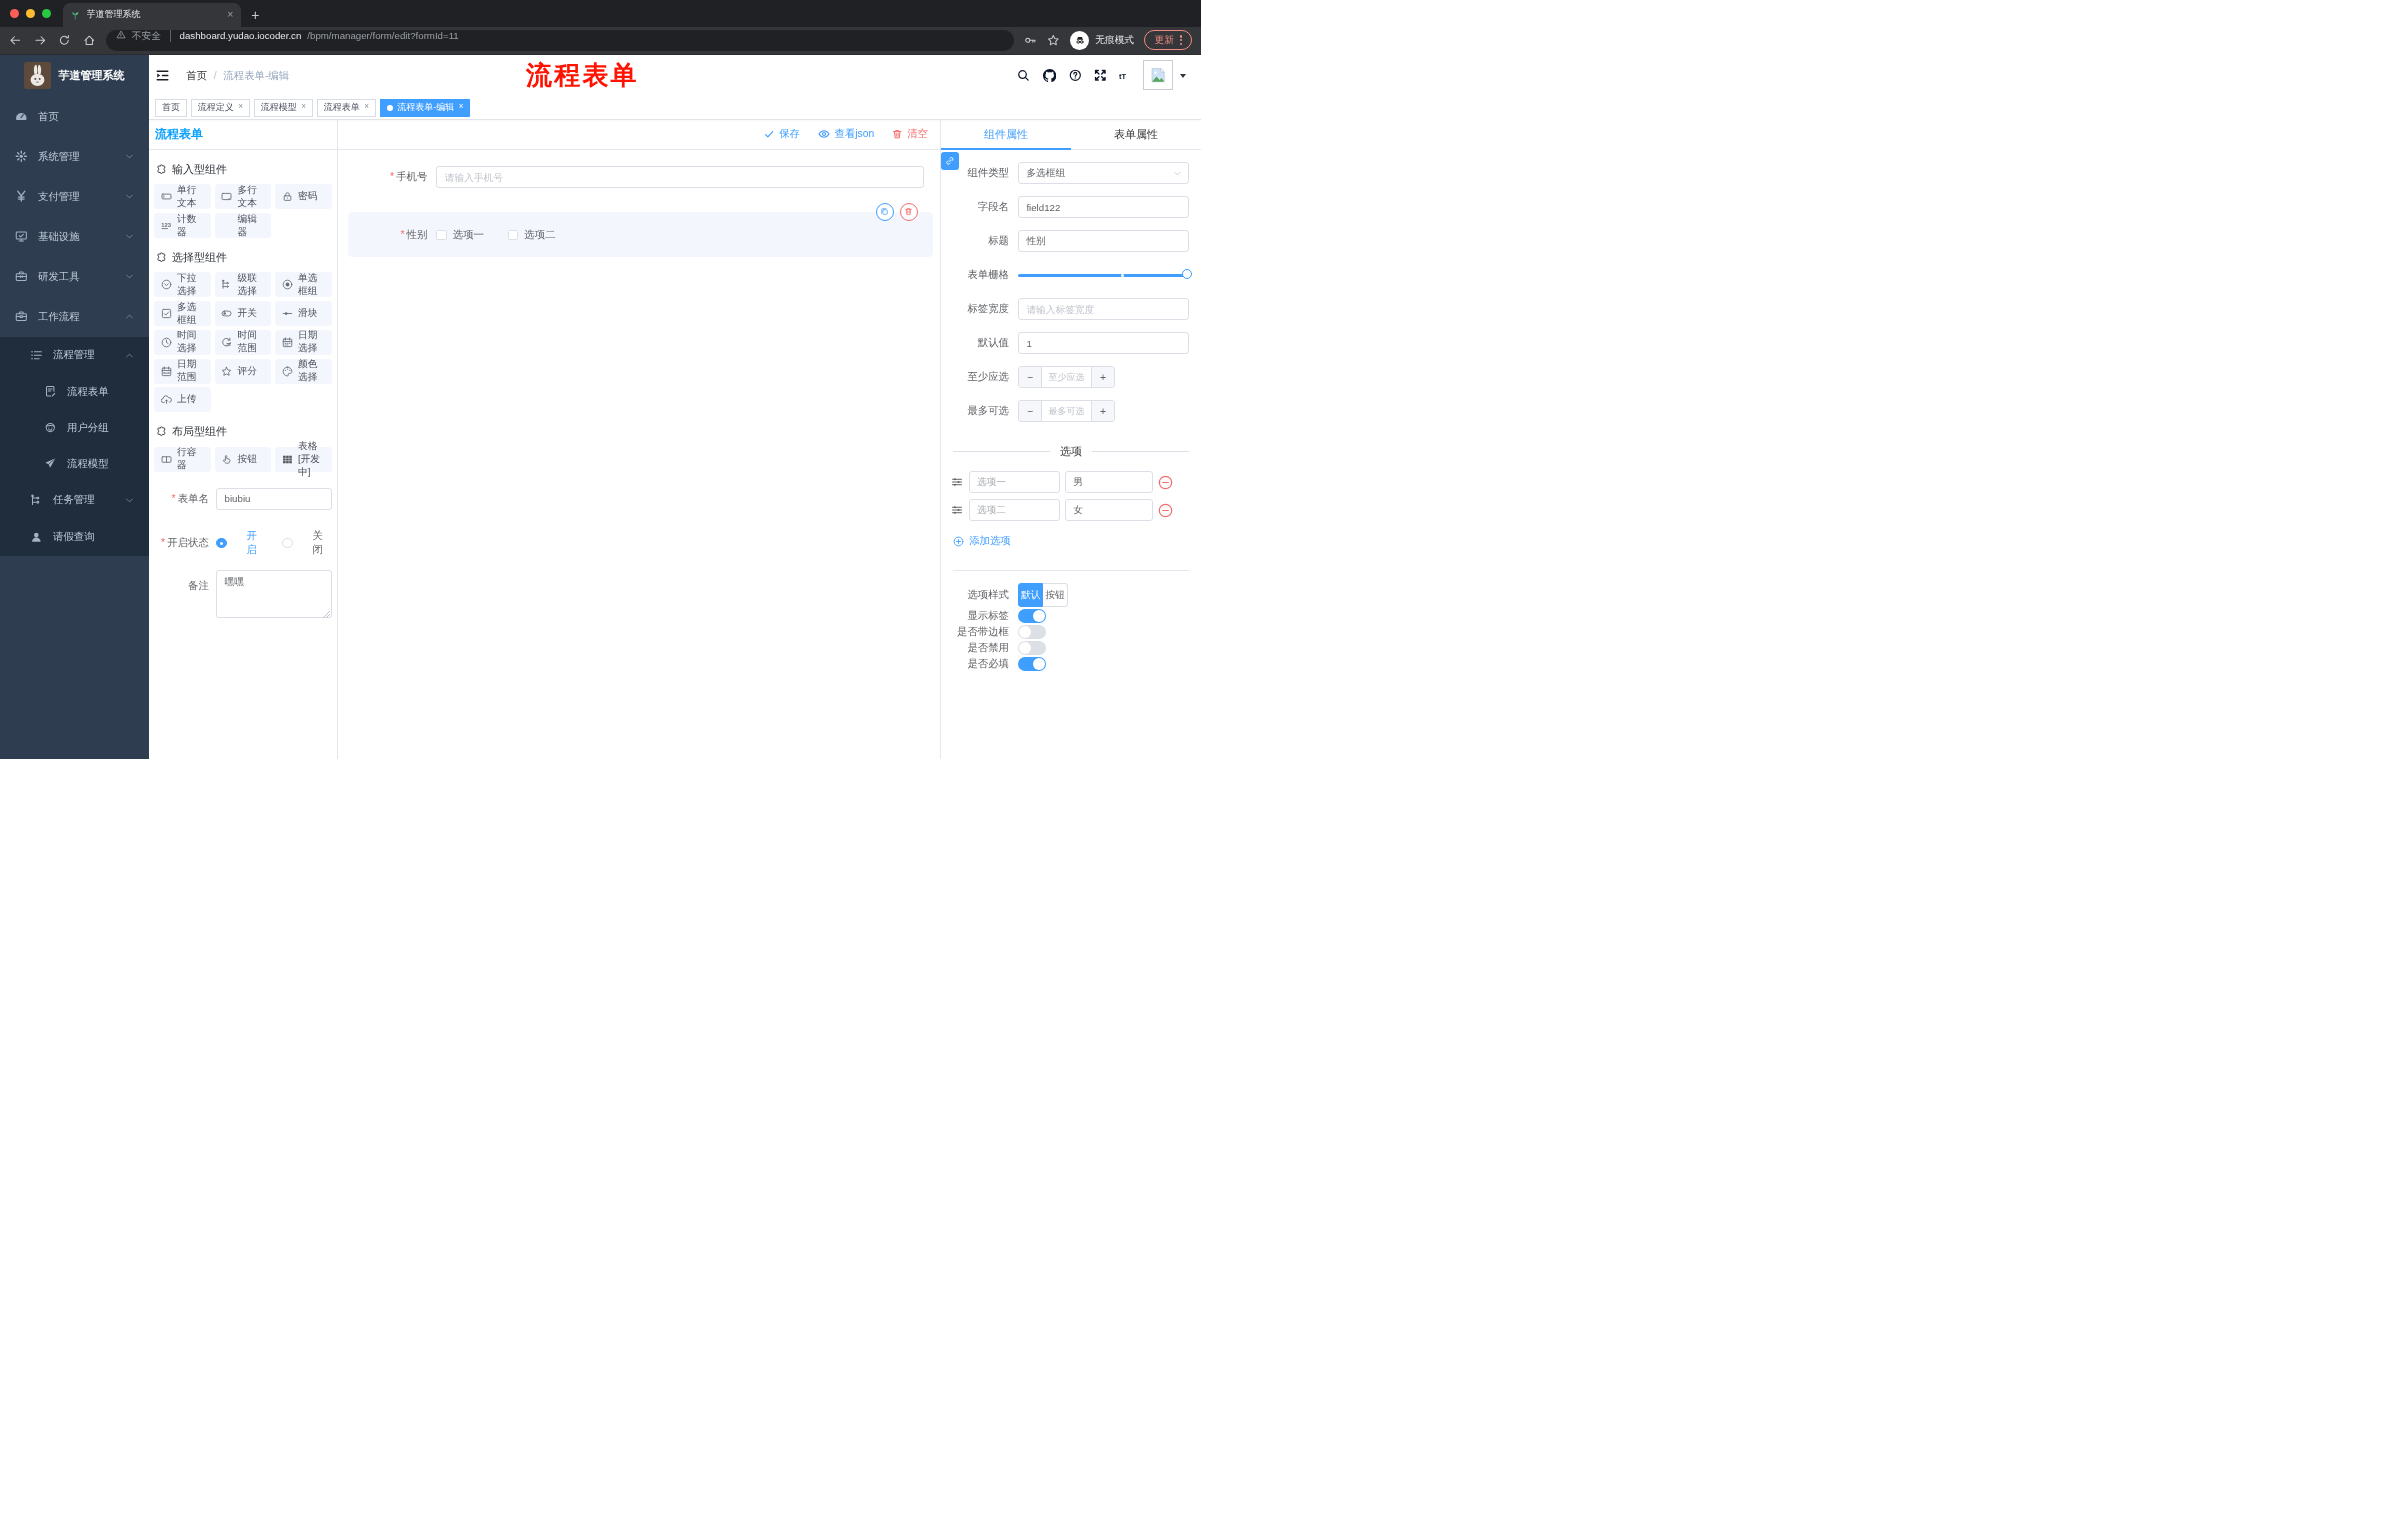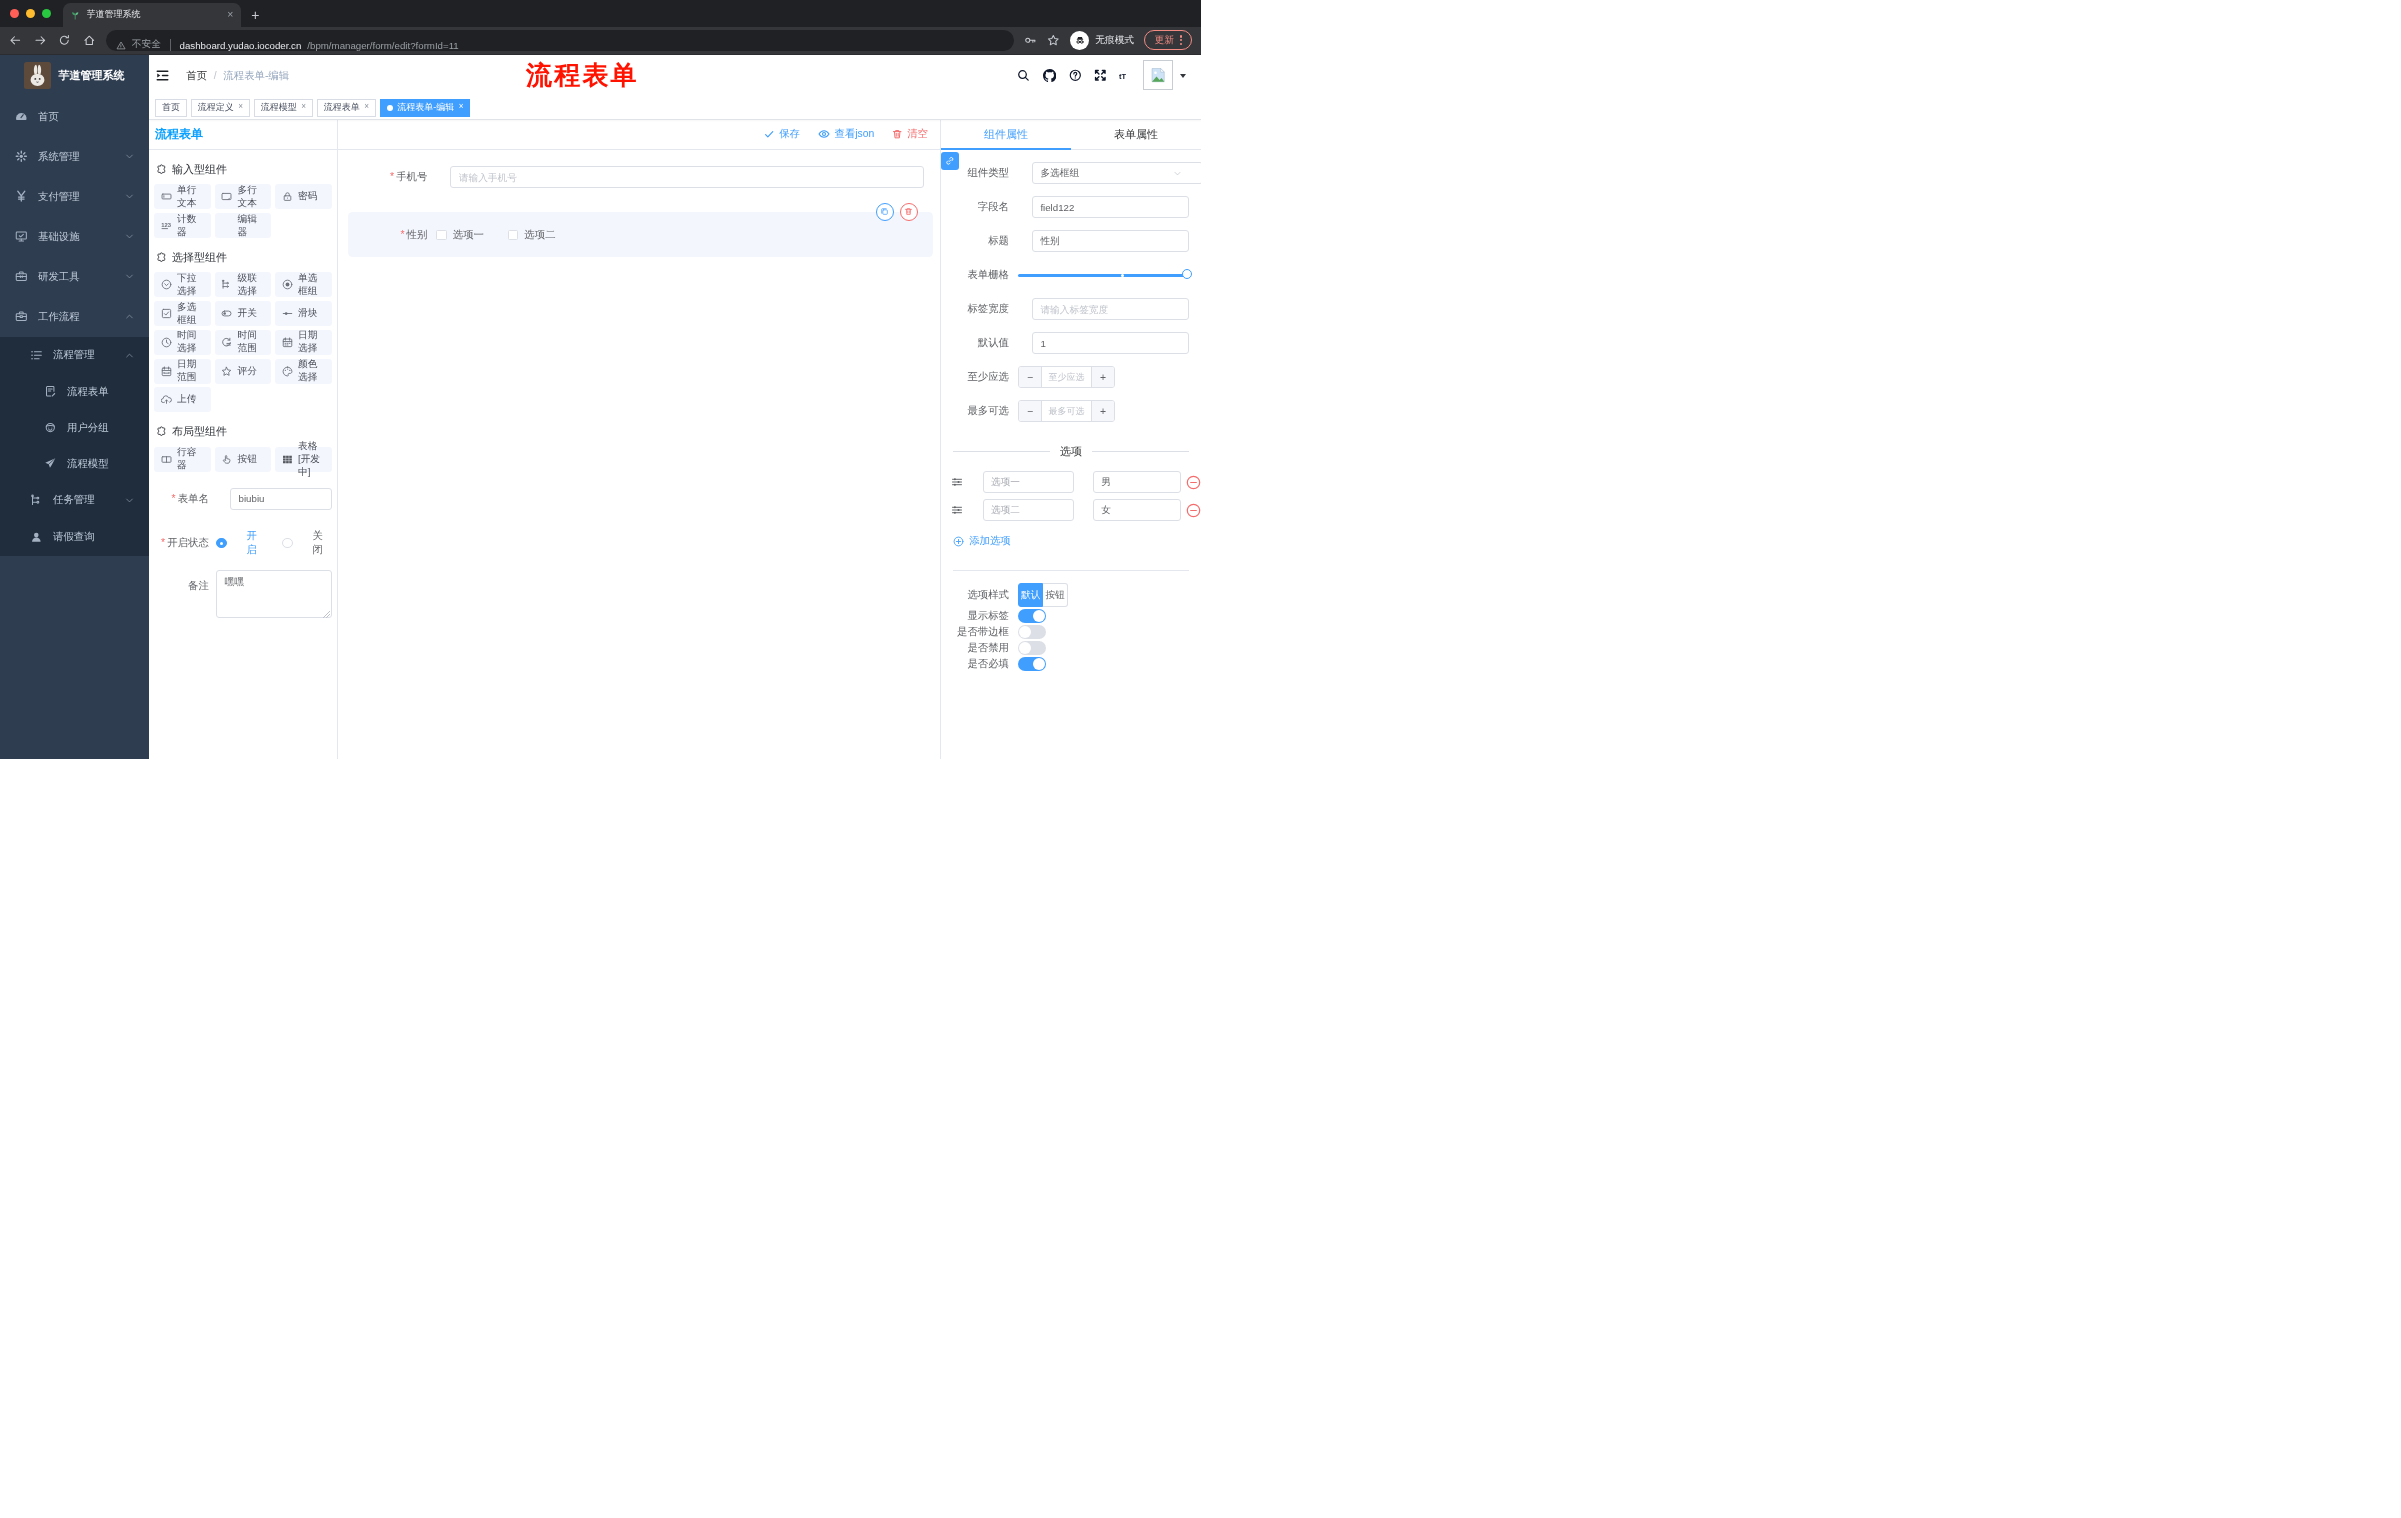--- a/index.html
+++ b/index.html
@@ -13,21 +13,21 @@
   .traffic { display:flex; gap:6.7px; align-items:center; height:27px; padding:0 12px 0 10.4px; }
   .tl { width:9px; height:9px; border-radius:50%; }
   .tl.r { background:#ff5f57; } .tl.y { background:#febc2e; } .tl.g { background:#28c840; }
   .chrome-tab { width:178px; height:24.5px; background:#35363a; border-radius:7.4px 7.4px 0 0; display:flex; align-items:center; padding:0 7.4px; gap:6px; }
   .chrome-tab .title { color:#e8eaed; font-size:9px; flex:1; white-space:nowrap; overflow:hidden; }
   .tab-x { color:#9aa0a6; font-size:10.4px; }
   .newtab { color:#c7cbd1; font-size:14px; margin:0 0 4.5px 10.4px; }
   .btoolbar { height:27.5px; background:#35363a; display:flex; align-items:center; padding:0 9px; gap:10.4px; border-bottom:0.7px solid #2b2c2f; }
   .bnav { color:#c7cbd1; display:flex; gap:12px; align-items:center; }
   .bnav .ic { width:12.6px; height:12.6px; }
-  .urlpill { flex:1; height:21px; background:#202124; border-radius:10.4px; display:flex; align-items:flex-end; padding:0 10.4px; gap:6px; color:#9aa0a6; font-size:9.7px; }
+  .urlpill { flex:1; height:21px; background:#202124; border-radius:10.4px; display:flex; align-items:flex-start; padding:0 10.4px; gap:6px; color:#9aa0a6; font-size:9.7px; }
   .urlpill .host { color:#e8eaed; }
   .urlsep { width:0.7px; height:12px; background:#5f6368; margin:0 3px; }
   .incog { display:flex; align-items:center; gap:6px; color:#e8eaed; font-size:9.7px; }
   .incog-circ { width:19.3px; height:19.3px; border-radius:50%; background:#fff; display:flex; align-items:center; justify-content:center; }
   .updatebtn { height:20px; border:1.1px solid #f28b82; border-radius:10.4px; color:#f28b82; font-size:9.7px; display:flex; align-items:center; gap:6px; padding:0 9px; }
   .dotsv { display:flex; flex-direction:column; gap:1.5px; }
   .dotsv i { width:2.2px; height:2.2px; border-radius:50%; background:#f28b82; }
 
   
   .app { display:flex; height:705px; }
@@ -71,21 +71,21 @@
   .palette-body { flex:1; overflow:hidden; padding:0 5.2px; }
   .sechead { display:flex; align-items:center; gap:5.2px; font-size:11px; color:#2f3338; margin:12px 0 7.4px 1.5px; }
   .sechead .ic { width:11px; height:11px; color:#2f3338; }
   .chipgrid { display:grid; grid-template-columns:1fr 1fr 1fr; gap:3.7px; }
   .chip { height:25px; background:#f4f6fe; border-radius:3px; display:flex; align-items:center; gap:5.2px; padding:0 6.7px; font-size:9.7px; color:#4a4e57; cursor:grab; }
   .chip .ic { width:11px; height:11px; color:#6a6f78; flex:none; }
   .chip .noic { width:11px; flex:none; }
   .frow { display:flex; align-items:center; }
   .flabel { width:62px; flex:none; text-align:right; padding-right:7.4px; font-size:10.4px; color:#606266; white-space:nowrap; }
   .req { color:#f56c6c; margin-right:2.2px; }
-  .inp { height:22px; border:0.7px solid #dcdfe6; border-radius:3px; background:#fff; padding:0 7.4px; font-size:9.7px; color:#606266; width:100%; font-family:inherit; outline:none;margin-left:14px; }
+  .inp { height:22px; border:0.7px solid #dcdfe6; border-radius:3px; background:#fff; padding:0 7.4px; font-size:9.7px; color:#606266; width:100%; font-family:inherit; outline:none; }
   .inp::placeholder { color:#c0c4cc; }
   .mrow1 { margin-top:16.3px; } .mrow2 { margin-top:19.3px; } .mrow3 { margin-top:13px; align-items:flex-start; }
   .radio { width:10.4px; height:10.4px; border-radius:50%; border:0.7px solid #dcdfe6; background:#fff; position:relative; flex:none; }
   .radio.sel { background:#409eff; border-color:#409eff; }
   .radio.sel::after { content:""; position:absolute; left:3px; top:3px; width:3px; height:3px; border-radius:50%; background:#fff; }
   .radlab { font-size:10.4px; margin-left:20px; }
   .taw { position:relative; flex:1; }
   .ta { height:48px; width:100%; border:0.7px solid #dcdfe6; border-radius:3px; padding:4.5px 7.4px; font-size:9.7px; color:#606266; resize:none; font-family:inherit; outline:none; }
   .tagrip { position:absolute; right:1.5px; bottom:3px; width:7.4px; height:7.4px; background:
     linear-gradient(135deg, transparent 45%, #bfc4cc 45%, #bfc4cc 52%, transparent 52%, transparent 70%, #bfc4cc 70%, #bfc4cc 77%, transparent 77%); }

